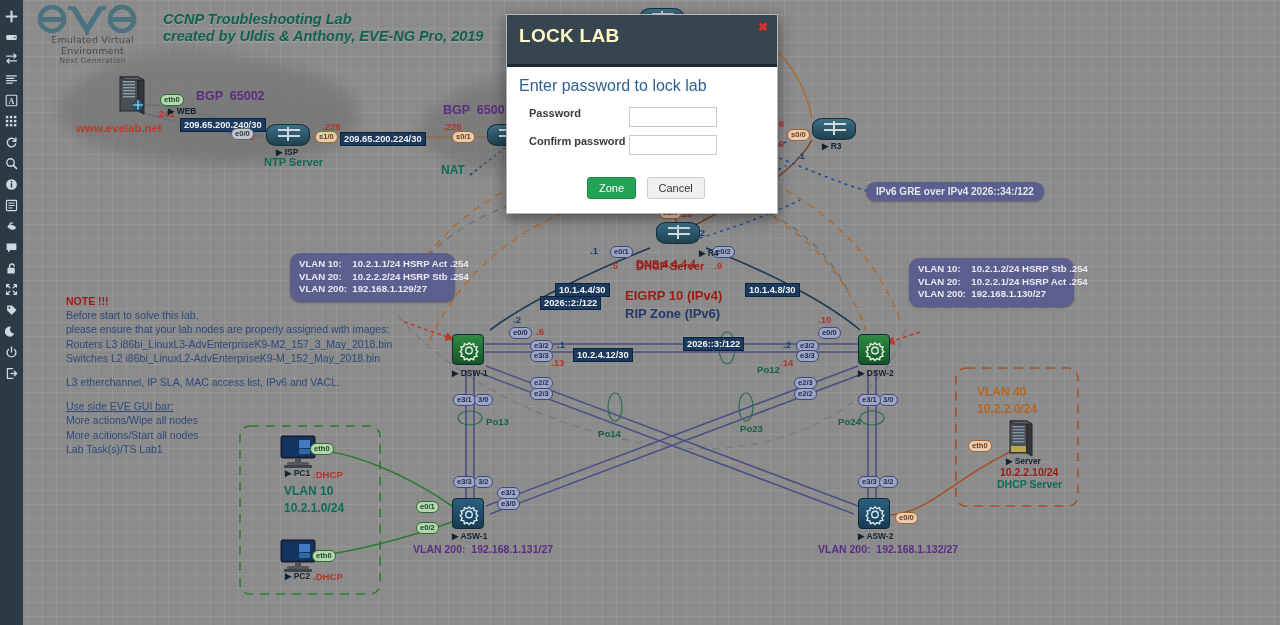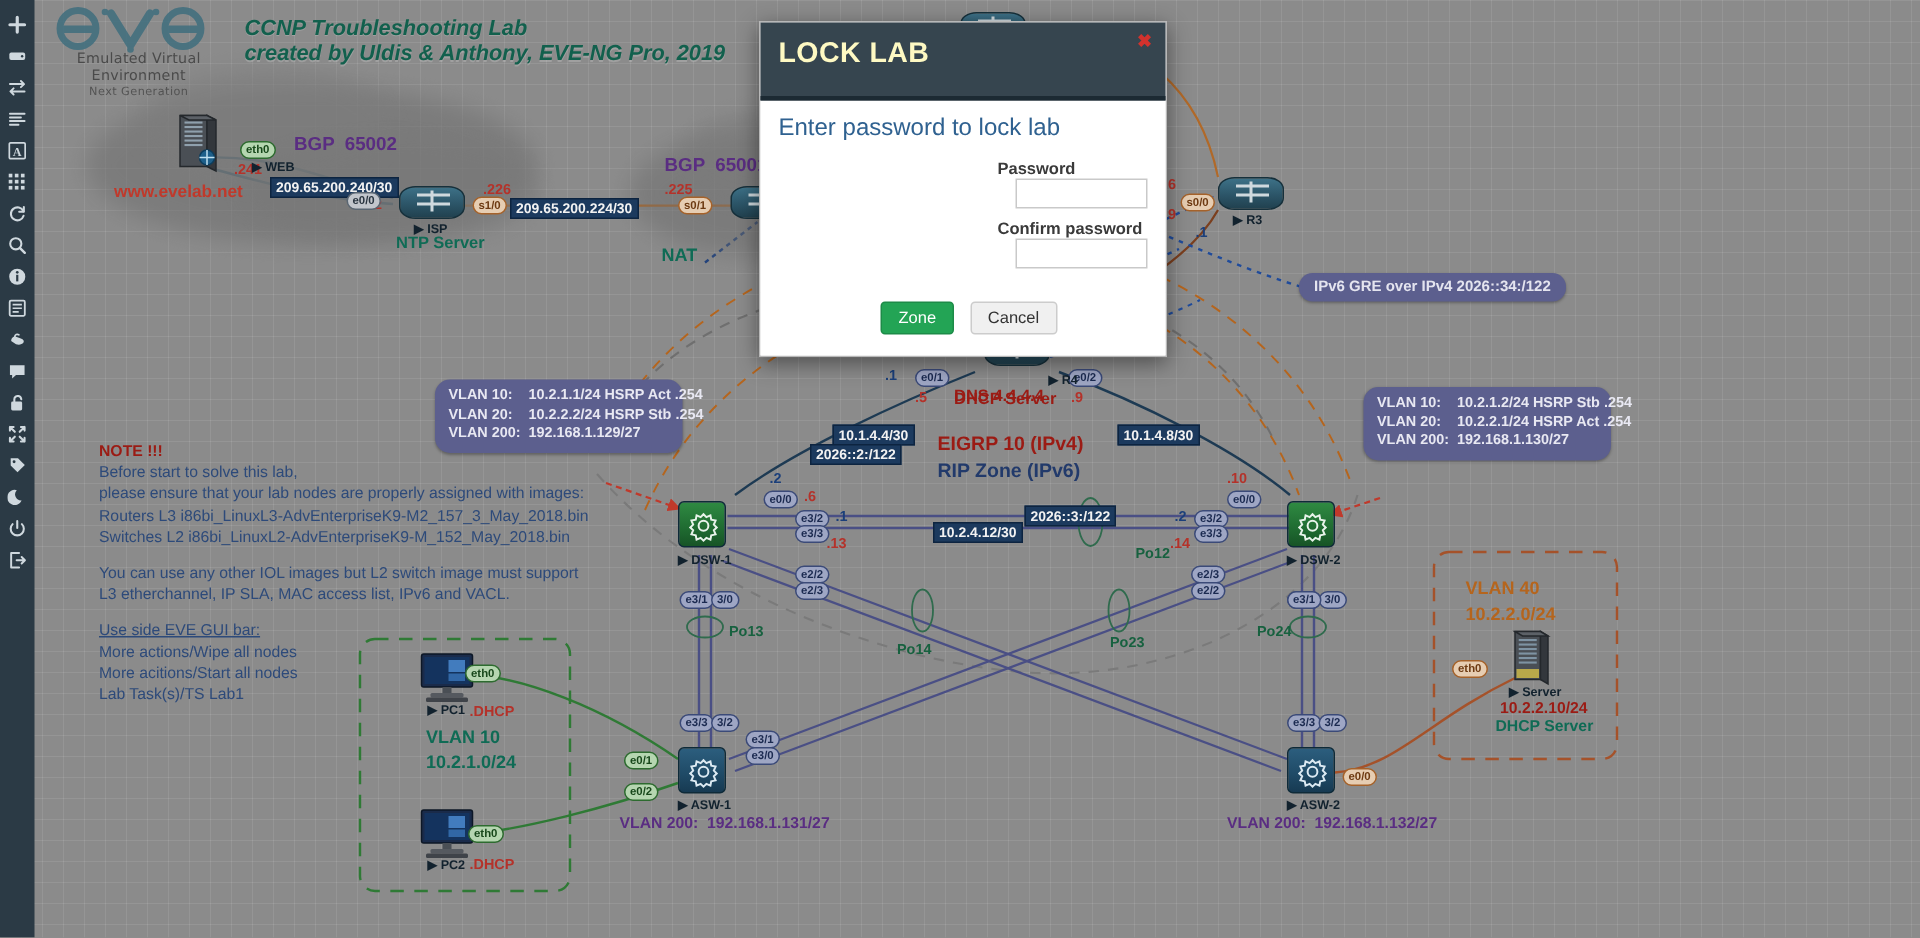--- a/index.html
+++ b/index.html
@@ -175,21 +175,21 @@
   #lock-modal .m-close {
     position:absolute; right:9px; top:6px;
     color:#d2322d; font-size:12px; font-weight:bold;
     cursor:pointer; line-height:12px;
   }
   #lock-modal .m-body { padding:10px 12px 8px 12px; background:#fff; }
   #lock-modal .m-intro {
     color:#2f6190; font-size:16px; margin-bottom:12px;
   }
   #lock-modal .frow {
-    display:flex; align-items:flex-end; margin-bottom:8px;flex-direction:column;
+    display:flex; align-items:flex-start; margin-bottom:8px;
   }
   #lock-modal .flabel {
     width:110px; color:#3a3a3a; font-size:11px; font-weight:bold;
     padding-left:10px;
   }
   #lock-modal input[type=password] {
     width:88px; height:20px; border:1px solid #c9c9c9;
     background:#fff; outline:none; font-size:11px; padding:2px 4px;
     font-family:"Liberation Sans", sans-serif;
   }
@@ -420,21 +420,21 @@
     <div class="subnet" style="left:540px; top:296px;">2026::2:/122</div>
     <div class="ifc blue" style="left:530px; top:340px;">e3/2</div>
     <div class="ifc blue" style="left:530px; top:350px;">e3/3</div>
     <div class="ipnumb" style="left:557px; top:339px;">.1</div>
     <div class="ipnum" style="left:551px; top:357px;">.13</div>
     <div class="ifc blue" style="left:530px; top:377px;">e2/2</div>
     <div class="ifc blue" style="left:530px; top:388px;">e2/3</div>
     <div class="ifc blue" style="left:453px; top:394px;">e3/1</div>
     <div class="ifc blue" style="left:474px; top:394px;">3/0</div>
 
-    <div class="subnet" style="left:622px; top:348px;">10.2.4.12/30</div>
+    <div class="subnet" style="left:573px; top:348px;">10.2.4.12/30</div>
     <div class="subnet" style="left:683px; top:337px;">2026::3:/122</div>
     <div class="po" style="left:709px; top:364px;margin-left:48px;">Po12</div>
 
     <div class="dev" style="left:858px; top:334px;">
       <div class="sw-body l3">
         <svg class="sw-gear" viewBox="0 0 24 24">
           <path d="M12,4 l2,2 2.8,-1.2 0.6,3 3,0.6 -1.2,2.8 2,2 -2,2 1.2,2.8 -3,0.6 -0.6,3 -2.8,-1.2 -2,2 -2,-2 -2.8,1.2 -0.6,-3 -3,-0.6 1.2,-2.8 -2,-2 2,-2 -1.2,-2.8 3,-0.6 0.6,-3 2.8,1.2 z" fill="none" stroke="#e8f3ea" stroke-width="1.4"></path>
           <circle cx="12" cy="12" r="3.4" fill="none" stroke="#e8f3ea" stroke-width="1.4"></circle>
         </svg>
       </div>
@@ -545,21 +545,20 @@
     <div class="lbl darkred" style="left:1000px; top:466px; font-size:10.5px;">10.2.2.10/24</div>
     <div class="lbl teal" style="left:997px; top:478px; font-size:10.5px;">DHCP Server</div>
 
     <div id="note-block">
       <div class="nhead">NOTE !!!</div>
       <div class="nline">Before start to solve this lab,</div>
       <div class="nline">please ensure that your lab nodes are properly assigned with images:</div>
       <div class="nline">Routers L3 i86bi_LinuxL3-AdvEnterpriseK9-M2_157_3_May_2018.bin</div>
       <div class="nline">Switches L2 i86bi_LinuxL2-AdvEnterpriseK9-M_152_May_2018.bin</div>
       <div class="gap"></div>
-      <div class="nline">You can use any other IOL images but L2 switch image must support</div>
       <div class="nline">L3 etherchannel, IP SLA, MAC access list, IPv6  and VACL.</div>
       <div class="gap"></div>
       <div class="nline u">Use side EVE GUI bar:</div>
       <div class="nline">More actions/Wipe all nodes</div>
       <div class="nline">More acitions/Start all nodes</div>
       <div class="nline">Lab Task(s)/TS Lab1</div>
     </div>
 
   </div>
 

